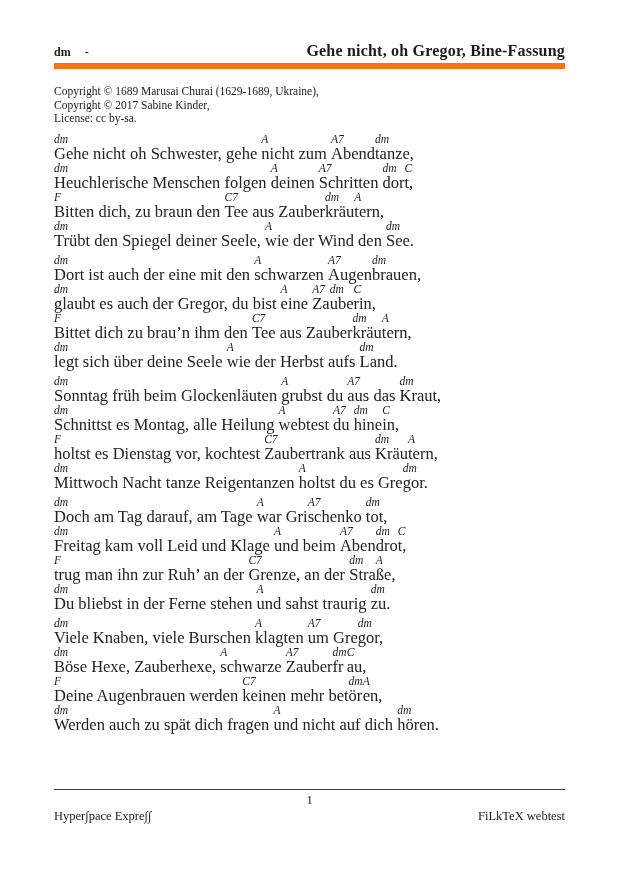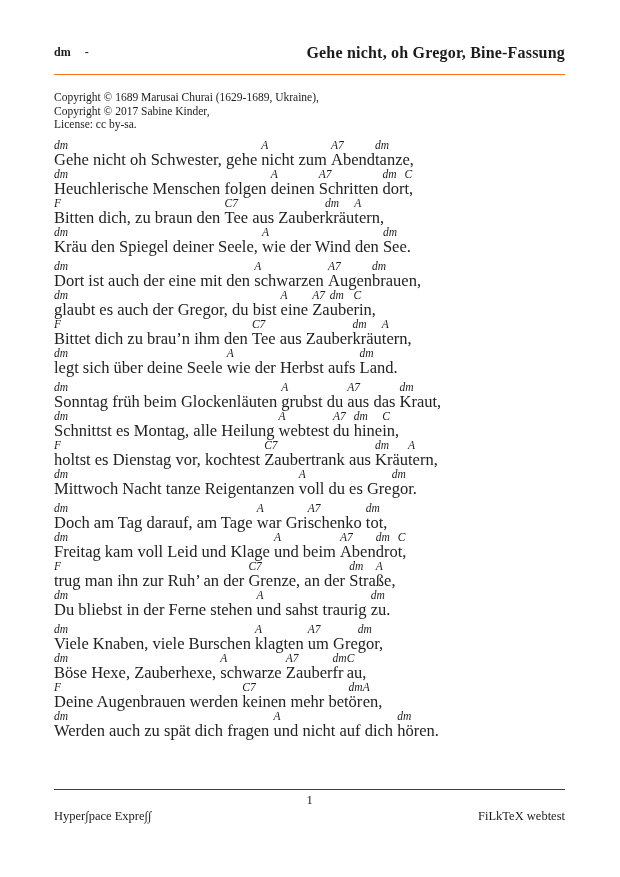--- a/index.html
+++ b/index.html
@@ -15,24 +15,24 @@
     box-sizing:border-box;
     padding:0 55px 0 54px;
     overflow:hidden;
     background:#ffffff;
   }
   
   .header{
     margin-top:41px;
     display:flex;
     justify-content:space-between;
-    align-items:flex-end;
+    align-items:flex-start;
     line-height:19px;
-    padding-bottom:12px;
-    border-bottom:1px solid #f97316;
+    padding-bottom:1px;
+    border-bottom:6px solid #f97316;
   }
   .song-key{font-weight:bold;font-size:12px;}
   .song-key-dash{font-weight:bold;font-size:12px;margin-left:14px;}
   .page-title{font-weight:bold;font-size:16px;letter-spacing:.2px;}
   
   .copyright{
     margin-top:16px;
     text-align:left;
     font-size:11.5px;
     line-height:13.5px;
@@ -90,33 +90,33 @@
     <div>Copyright © 1689 Marusai Churai (1629-1689, Ukraine),</div>
     <div>Copyright © 2017 Sabine Kinder,</div>
     <div>License: cc by-sa.</div>
   </div>
 
   <div class="verses">
       <div class="verse">
         <div class="song-line"><span class="seg"><span class="chord">dm</span><span class="lyric">Gehe nicht oh Schwester, gehe </span></span><span class="seg"><span class="chord">A</span><span class="lyric">nicht zum </span></span><span class="seg"><span class="chord">A7</span><span class="lyric">Abend</span></span><span class="seg"><span class="chord">dm</span><span class="lyric">tanze,</span></span></div>
         <div class="song-line"><span class="seg"><span class="chord">dm</span><span class="lyric">Heuchlerische Menschen folgen </span></span><span class="seg"><span class="chord">A</span><span class="lyric">deinen </span></span><span class="seg"><span class="chord">A7</span><span class="lyric">Schritten </span></span><span class="seg"><span class="chord">dm</span><span class="lyric">dor</span></span><span class="seg"><span class="chord">C</span><span class="lyric">t,</span></span></div>
         <div class="song-line"><span class="seg"><span class="chord">F</span><span class="lyric">Bitten dich, zu braun den </span></span><span class="seg"><span class="chord">C7</span><span class="lyric">Tee aus Zauber</span></span><span class="seg"><span class="chord">dm</span><span class="lyric">kräu</span></span><span class="seg"><span class="chord">A</span><span class="lyric">tern,</span></span></div>
-        <div class="song-line"><span class="seg"><span class="chord">dm</span><span class="lyric">Kräu den Spiegel deiner Seele, </span></span><span class="seg"><span class="chord">A</span><span class="lyric">wie der Wind den </span></span><span class="seg"><span class="chord">dm</span><span class="lyric">See.</span></span></div>
+        <div class="song-line"><span class="seg"><span class="chord">dm</span><span class="lyric">Trübt den Spiegel deiner Seele, </span></span><span class="seg"><span class="chord">A</span><span class="lyric">wie der Wind den </span></span><span class="seg"><span class="chord">dm</span><span class="lyric">See.</span></span></div>
       </div>
       <div class="verse">
         <div class="song-line"><span class="seg"><span class="chord">dm</span><span class="lyric">Dort ist auch der eine mit den </span></span><span class="seg"><span class="chord">A</span><span class="lyric">schwarzen </span></span><span class="seg"><span class="chord">A7</span><span class="lyric">Augen</span></span><span class="seg"><span class="chord">dm</span><span class="lyric">brauen,</span></span></div>
         <div class="song-line"><span class="seg"><span class="chord">dm</span><span class="lyric">glaubt es auch der Gregor, du bist </span></span><span class="seg"><span class="chord">A</span><span class="lyric">eine </span></span><span class="seg"><span class="chord">A7</span><span class="lyric">Za</span></span><span class="seg"><span class="chord">dm</span><span class="lyric">ube</span></span><span class="seg"><span class="chord">C</span><span class="lyric">rin,</span></span></div>
         <div class="song-line"><span class="seg"><span class="chord">F</span><span class="lyric">Bittet dich zu brau’n ihm den </span></span><span class="seg"><span class="chord">C7</span><span class="lyric">Tee aus Zauber</span></span><span class="seg"><span class="chord">dm</span><span class="lyric">kräu</span></span><span class="seg"><span class="chord">A</span><span class="lyric">tern,</span></span></div>
         <div class="song-line"><span class="seg"><span class="chord">dm</span><span class="lyric">legt sich über deine Seele </span></span><span class="seg"><span class="chord">A</span><span class="lyric">wie der Herbst aufs </span></span><span class="seg"><span class="chord">dm</span><span class="lyric">Land.</span></span></div>
       </div>
       <div class="verse">
         <div class="song-line"><span class="seg"><span class="chord">dm</span><span class="lyric">Sonntag früh beim Glockenläuten </span></span><span class="seg"><span class="chord">A</span><span class="lyric">grubst du </span></span><span class="seg"><span class="chord">A7</span><span class="lyric">aus das </span></span><span class="seg"><span class="chord">dm</span><span class="lyric">Kraut,</span></span></div>
         <div class="song-line"><span class="seg"><span class="chord">dm</span><span class="lyric">Schnittst es Montag, alle Heilung </span></span><span class="seg"><span class="chord">A</span><span class="lyric">webtest </span></span><span class="seg"><span class="chord">A7</span><span class="lyric">du </span></span><span class="seg"><span class="chord">dm</span><span class="lyric">hine</span></span><span class="seg"><span class="chord">C</span><span class="lyric">in,</span></span></div>
         <div class="song-line"><span class="seg"><span class="chord">F</span><span class="lyric">holtst es Dienstag vor, kochtest </span></span><span class="seg"><span class="chord">C7</span><span class="lyric">Zaubertrank aus </span></span><span class="seg"><span class="chord">dm</span><span class="lyric">Kräu</span></span><span class="seg"><span class="chord">A</span><span class="lyric">tern,</span></span></div>
-        <div class="song-line"><span class="seg"><span class="chord">dm</span><span class="lyric">Mittwoch Nacht tanze Reigentanzen </span></span><span class="seg"><span class="chord">A</span><span class="lyric">voll du es Gre</span></span><span class="seg"><span class="chord">dm</span><span class="lyric">gor.</span></span></div>
+        <div class="song-line"><span class="seg"><span class="chord">dm</span><span class="lyric">Mittwoch Nacht tanze Reigentanzen </span></span><span class="seg"><span class="chord">A</span><span class="lyric">holtst du es Gre</span></span><span class="seg"><span class="chord">dm</span><span class="lyric">gor.</span></span></div>
       </div>
       <div class="verse">
         <div class="song-line"><span class="seg"><span class="chord">dm</span><span class="lyric">Doch am Tag darauf, am Tage </span></span><span class="seg"><span class="chord">A</span><span class="lyric">war Gri</span></span><span class="seg"><span class="chord">A7</span><span class="lyric">schenko </span></span><span class="seg"><span class="chord">dm</span><span class="lyric">tot,</span></span></div>
         <div class="song-line"><span class="seg"><span class="chord">dm</span><span class="lyric">Freitag kam voll Leid und Klage </span></span><span class="seg"><span class="chord">A</span><span class="lyric">und beim </span></span><span class="seg"><span class="chord">A7</span><span class="lyric">Aben</span></span><span class="seg"><span class="chord">dm</span><span class="lyric">dro</span></span><span class="seg"><span class="chord">C</span><span class="lyric">t,</span></span></div>
         <div class="song-line"><span class="seg"><span class="chord">F</span><span class="lyric">trug man ihn zur Ruh’ an der </span></span><span class="seg"><span class="chord">C7</span><span class="lyric">Grenze, an der </span></span><span class="seg"><span class="chord">dm</span><span class="lyric">Stra</span></span><span class="seg"><span class="chord">A</span><span class="lyric">ße,</span></span></div>
         <div class="song-line"><span class="seg"><span class="chord">dm</span><span class="lyric">Du bliebst in der Ferne stehen </span></span><span class="seg"><span class="chord">A</span><span class="lyric">und sahst traurig </span></span><span class="seg"><span class="chord">dm</span><span class="lyric">zu.</span></span></div>
       </div>
       <div class="verse">
         <div class="song-line"><span class="seg"><span class="chord">dm</span><span class="lyric">Viele Knaben, viele Burschen </span></span><span class="seg"><span class="chord">A</span><span class="lyric">klagten </span></span><span class="seg"><span class="chord">A7</span><span class="lyric">um Gre</span></span><span class="seg"><span class="chord">dm</span><span class="lyric">gor,</span></span></div>
         <div class="song-line"><span class="seg"><span class="chord">dm</span><span class="lyric">Böse Hexe, Zauberhexe, </span></span><span class="seg"><span class="chord">A</span><span class="lyric">schwarze </span></span><span class="seg"><span class="chord">A7</span><span class="lyric">Zauber</span></span><span class="seg"><span class="chord">dm</span><span class="lyric">fr</span></span><span class="seg"><span class="chord">C</span><span class="lyric">au,</span></span></div>

